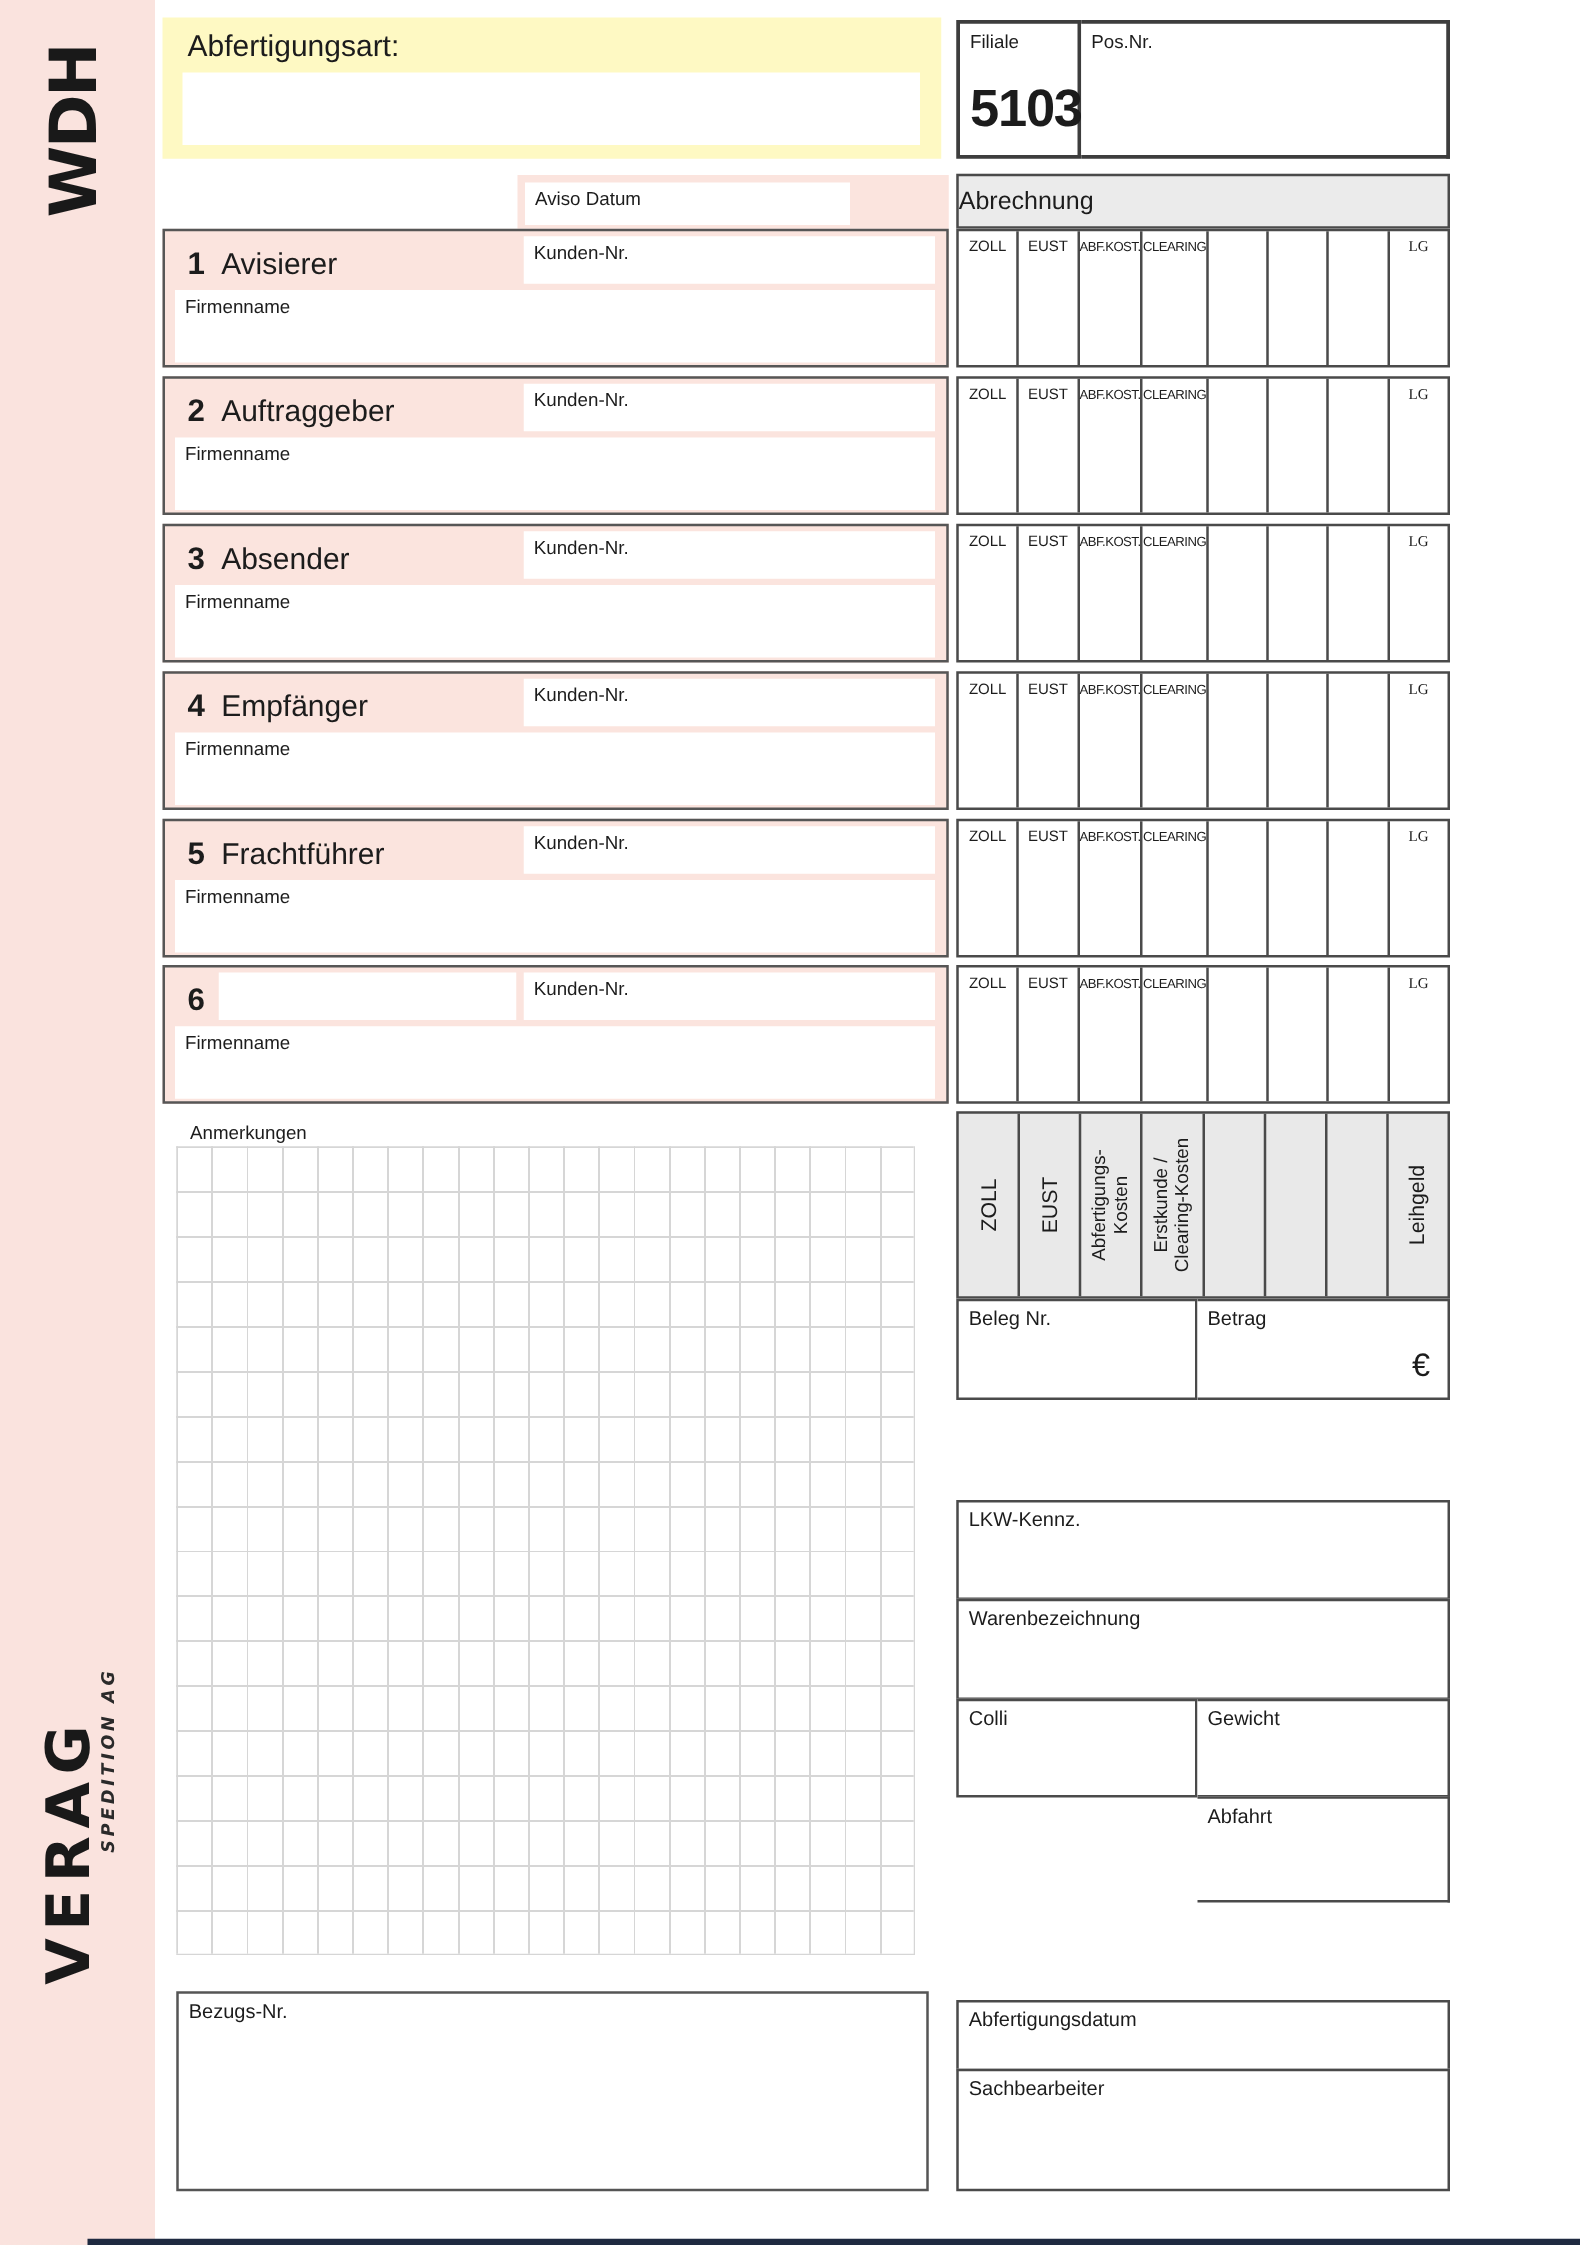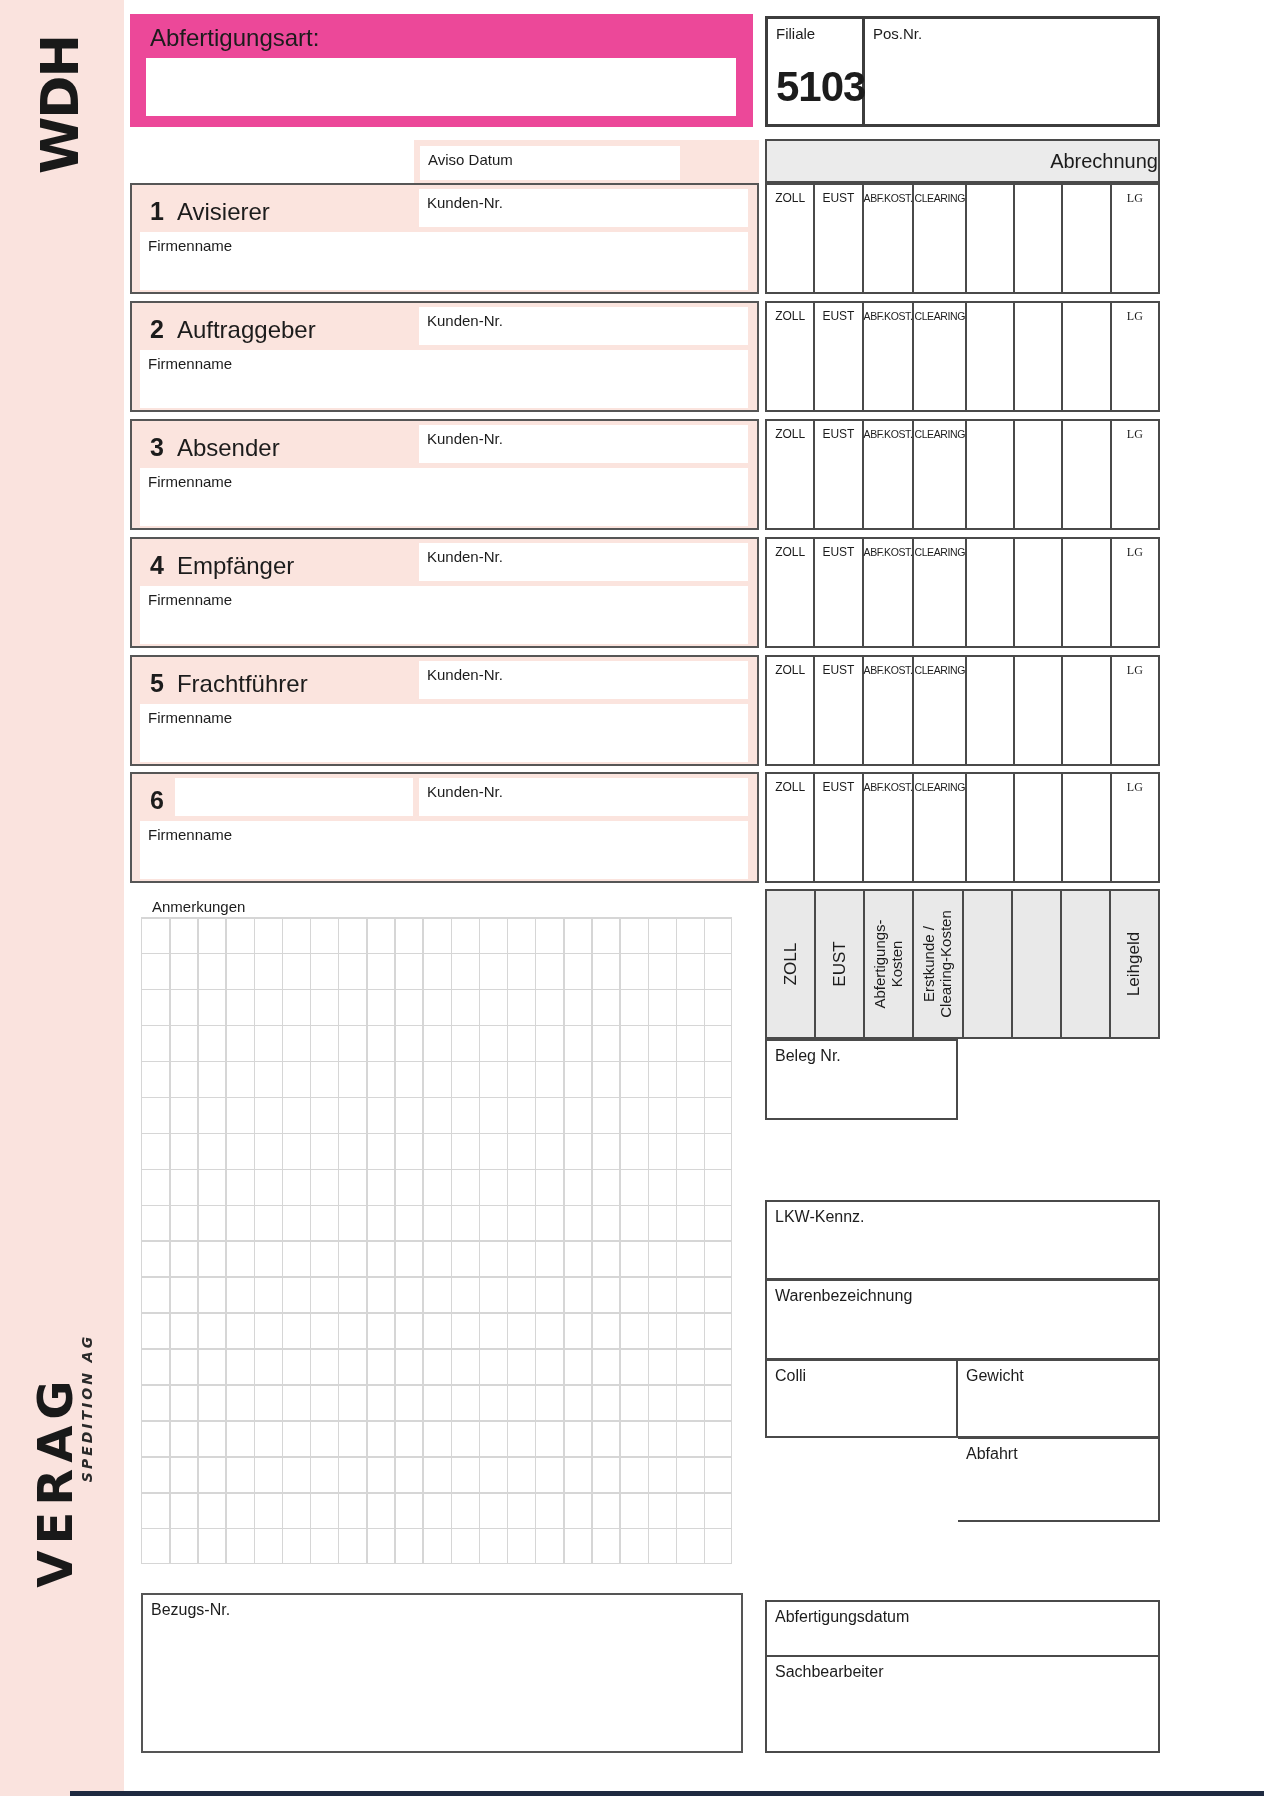--- a/index.html
+++ b/index.html
@@ -15,21 +15,21 @@
        color:#191919;text-align:center;line-height:60px;}
   .verag{left:-65px;top:1446px;width:240px;height:70px;transform:rotate(-90deg);
        font-family:"DejaVu Sans",sans-serif;font-weight:bold;font-size:48px;letter-spacing:6px;
        color:#191919;text-align:center;line-height:70px;}
   .spedag{left:2px;top:1396px;width:170px;height:24px;transform:rotate(-90deg);
        font-family:"DejaVu Sans",sans-serif;font-weight:bold;font-style:italic;font-size:14px;
        letter-spacing:3px;color:#2a2a2a;text-align:center;line-height:24px;}
   .bottombar{left:70px;top:1791px;width:1194px;height:5px;background:#1f2a40;}
 
   
-  .graybox{left:130px;top:14px;width:623px;height:113px;background:#ec4899;}
+  .graybox{left:130px;top:14px;width:623px;height:113px;background:#fef9c3;}
   .graybox .glab{position:absolute;left:20px;top:10px;font-size:24px;}
   .graybox .ginput{position:absolute;left:16px;top:44px;width:590px;height:58px;background:#fff;}
 
   .filiale{left:765px;top:16px;width:100px;height:111px;background:#fff;border:3px solid #3d3d3d;}
   .posnr{left:865px;top:16px;width:295px;height:111px;background:#fff;border:3px solid #3d3d3d;border-left:none;}
   .boxlab15{position:absolute;left:8px;top:6px;font-size:15px;}
   .filnum{position:absolute;left:8px;top:44px;font-size:42px;font-weight:bold;letter-spacing:-1px;}
 
   
   .aviso{left:414px;top:140px;width:345px;height:43px;background:#fbe4de;}
@@ -40,21 +40,21 @@
   .shead{position:absolute;left:18px;top:12px;white-space:nowrap;}
   .num{font-size:25px;font-weight:bold;margin-right:13px;}
   .ttl{font-size:24px;}
   .kfield{position:absolute;left:287px;top:4px;width:329px;height:38px;background:#fff;}
   .ffield{position:absolute;left:8px;top:47px;width:608px;height:58px;background:#fff;}
   .t6field{position:absolute;left:43px;top:4px;width:238px;height:38px;background:#fff;}
   .lab{position:absolute;left:8px;top:5px;font-size:15px;}
 
   
   .abhead{left:765px;top:139px;width:395px;height:44px;background:#ebebeb;border:2px solid #4a4a4a;
-          text-align:right;font-size:20px;padding-top:9px;}
+          text-align:left;font-size:20px;padding-top:9px;}
   .trow{left:765px;width:395px;height:111px;background:#fff;border:2px solid #4a4a4a;display:flex;}
   .tcell{flex:1;border-right:2px solid #4a4a4a;position:relative;text-align:center;padding-top:3px;}
   .tcell:last-child{border-right:none;font-family:Liberation Serif, serif;}
   .clab{font-size:12px;}
   .clab.sm{font-size:10.5px;letter-spacing:-0.4px;}
   .rotblock{left:765px;top:889px;width:395px;height:150px;background:#e9e9e9;border:2px solid #4a4a4a;display:flex;}
   .rcell{flex:1;border-right:2px solid #4a4a4a;position:relative;}
   .rcell:last-child{border-right:none;}
   .rlab{position:absolute;left:50%;top:50%;width:146px;transform:translate(-50%,-50%) rotate(-90deg);
         text-align:center;font-size:17px;line-height:1.12;white-space:pre-line;}
@@ -239,20 +239,24 @@
     <div class="rcell"></div>
     <div class="rcell"></div>
     <div class="rcell">
         <span class="rlab">Leihgeld</span>
       </div>
   </div>
 
   <div class="abs wbox" style="left:765px;top:1039px;width:193px;height:81px">
     <span class="blab">Beleg Nr.</span>
   </div>
+  <div class="abs wbox" style="left:958px;top:1039px;width:202px;height:81px;border-left:none">
+    <span class="blab">Betrag</span>
+    <span class="euro">€</span>
+  </div>
 
   <div class="abs anmlab">Anmerkungen</div>
   <div class="abs grid"></div>
 
   <div class="abs wbox" style="left:765px;top:1200px;width:395px;height:80px">
     <span class="blab">LKW-Kennz.</span>
   </div>
   <div class="abs wbox" style="left:765px;top:1279px;width:395px;height:81px">
     <span class="blab">Warenbezeichnung</span>
   </div>

